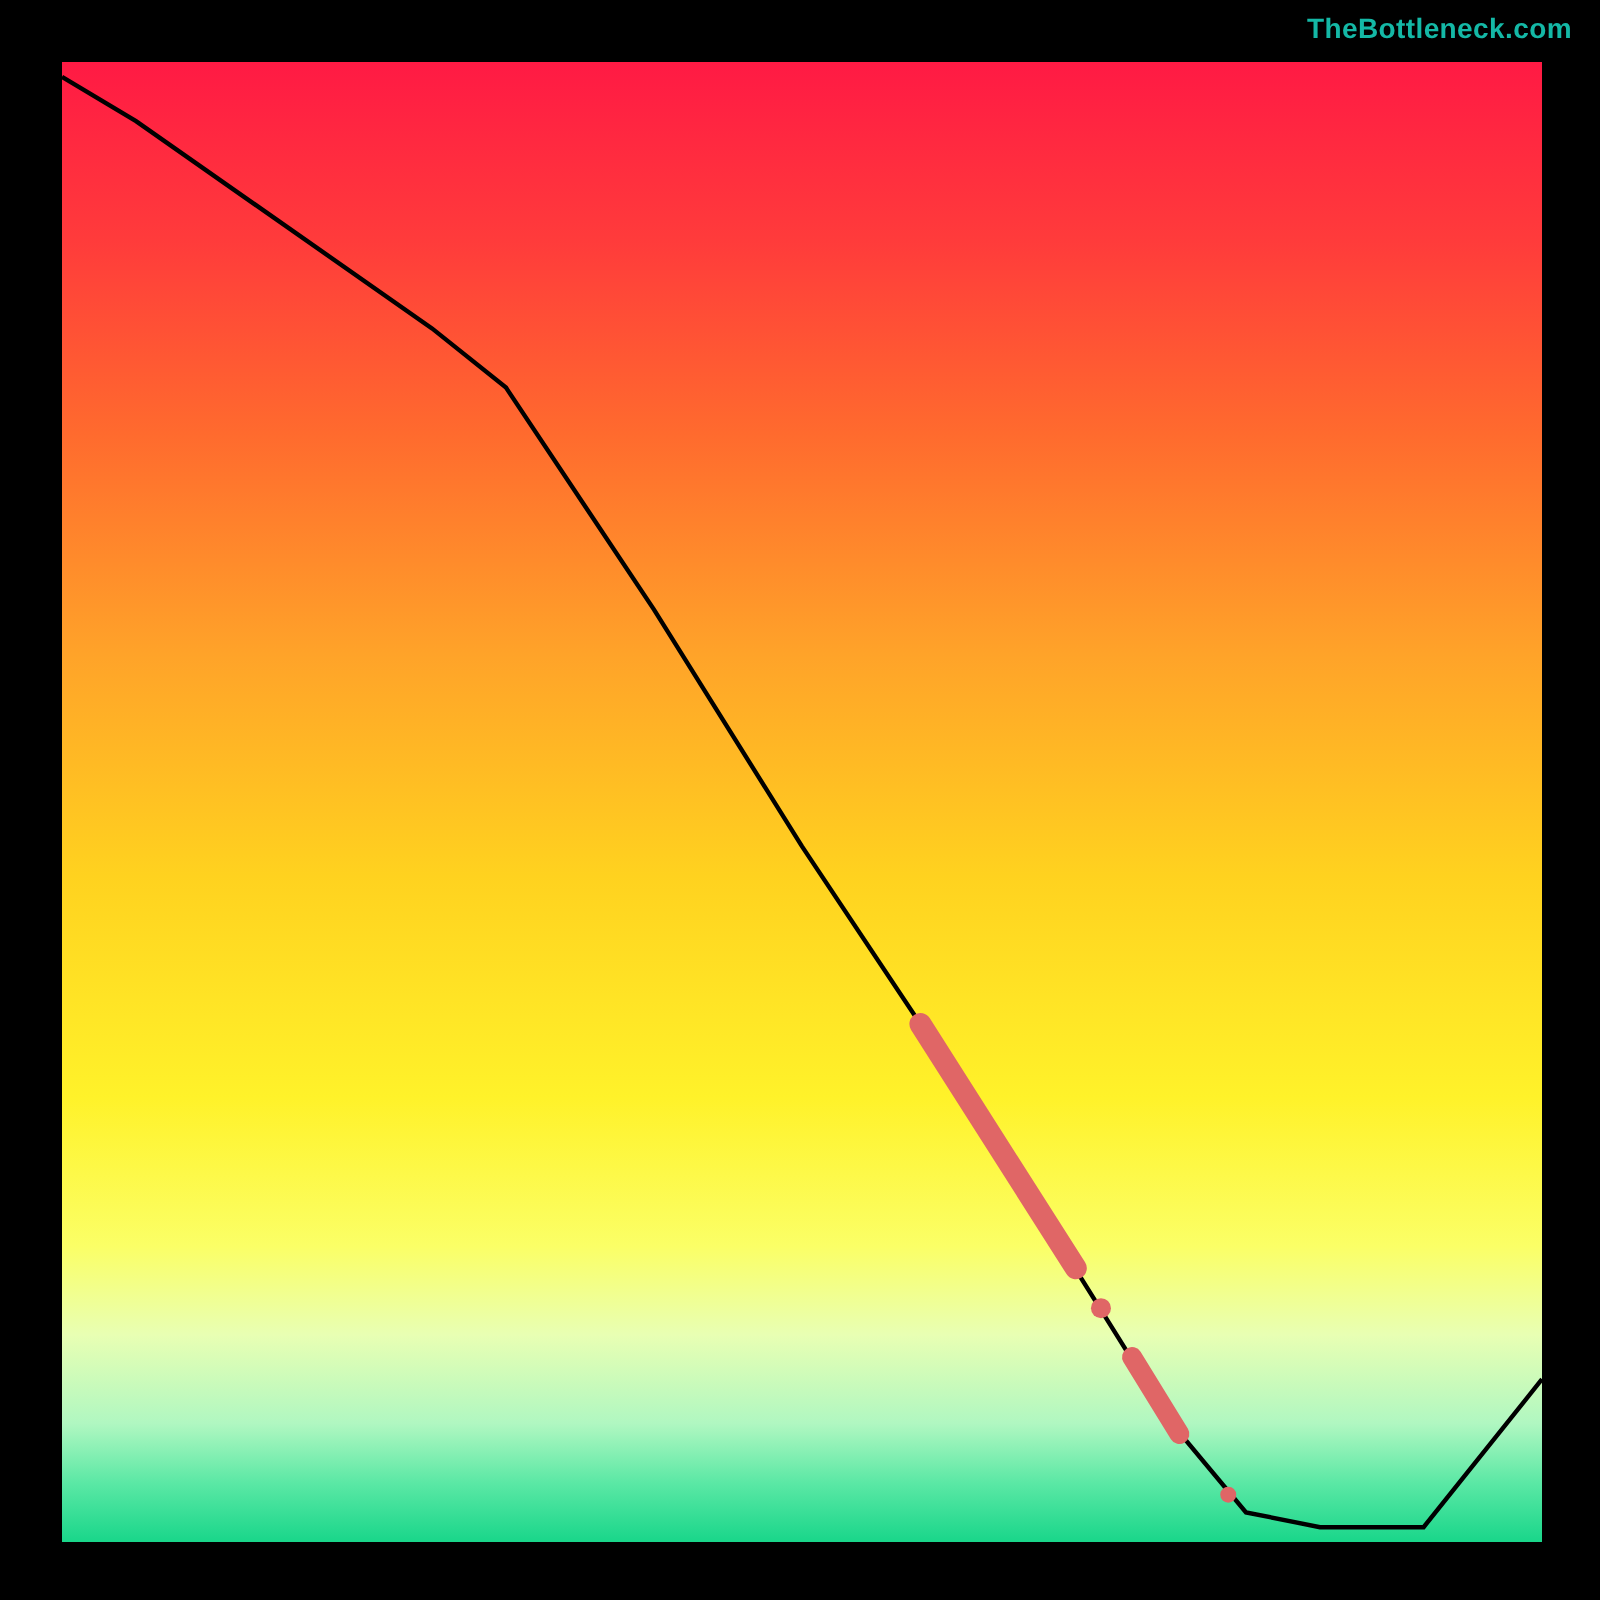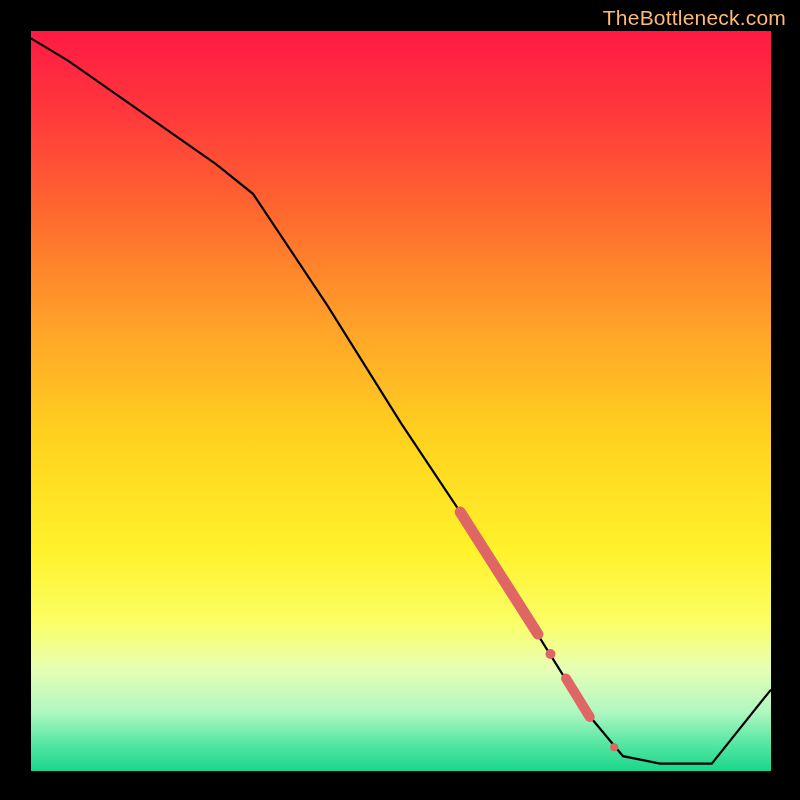--- a/index.html
+++ b/index.html
@@ -16,23 +16,23 @@
     position: absolute;
     top: 0;
     left: 0;
     width: 800px;
     height: 800px;
   }
   .watermark {
     position: absolute;
     top: 6px;
     right: 14px;
-    color: #fdba74;
-    font-size: 21px;
-    font-weight: 400;
+    color: #14b8a6;
+    font-size: 14px;
+    font-weight: 700;
     z-index: 10;
     letter-spacing: 0.2px;
   }
   svg {
     display: block;
   }
 </style>
 </head>
 <body>
 

